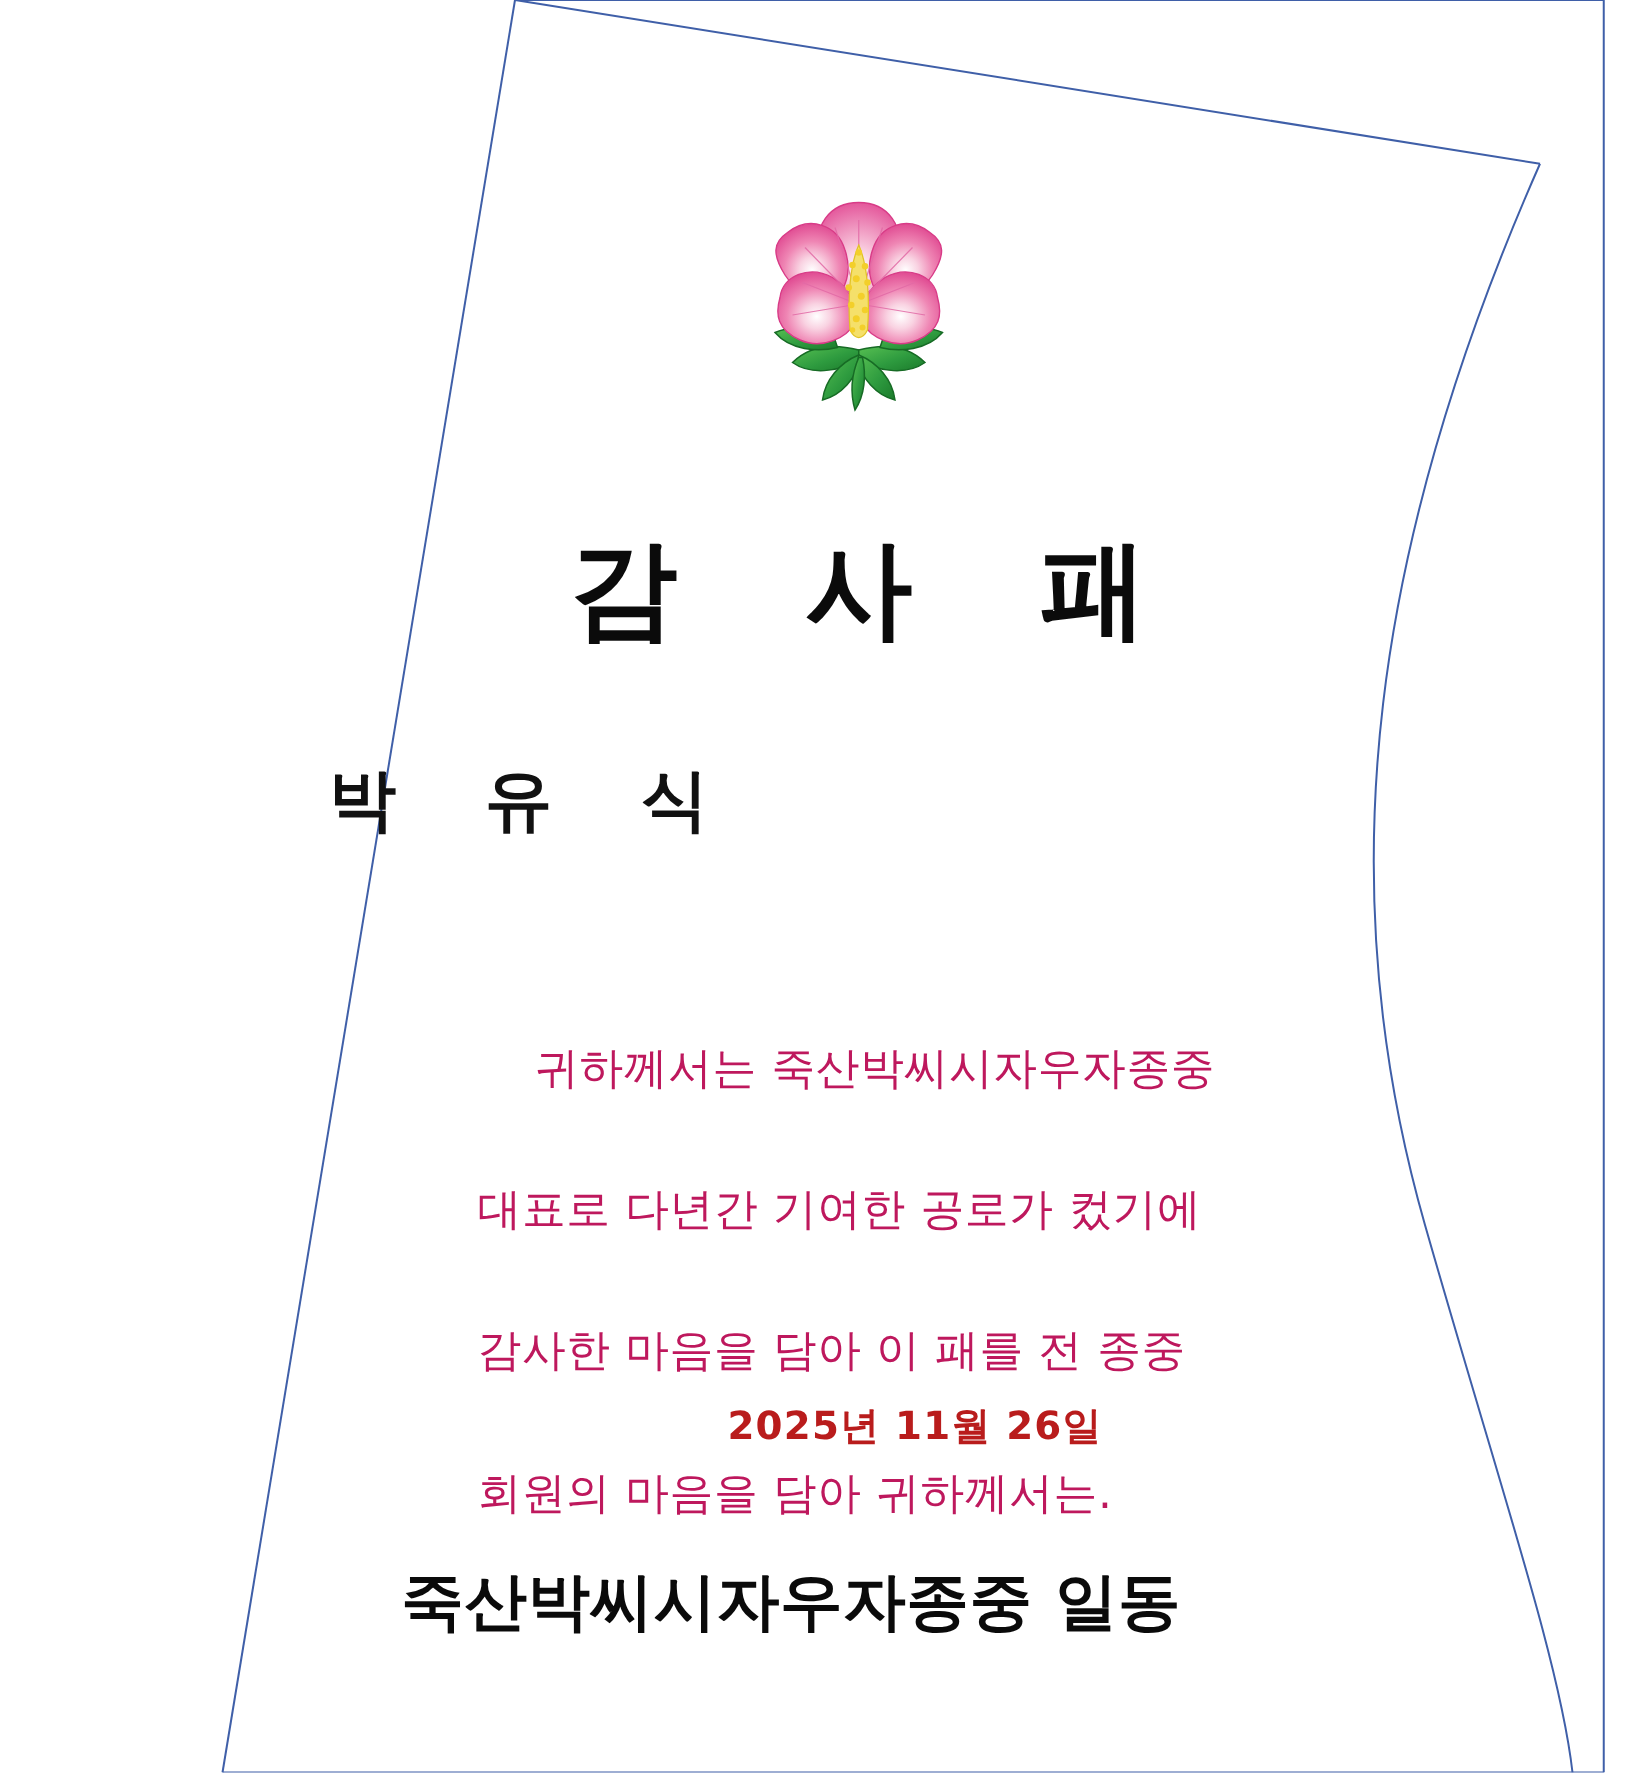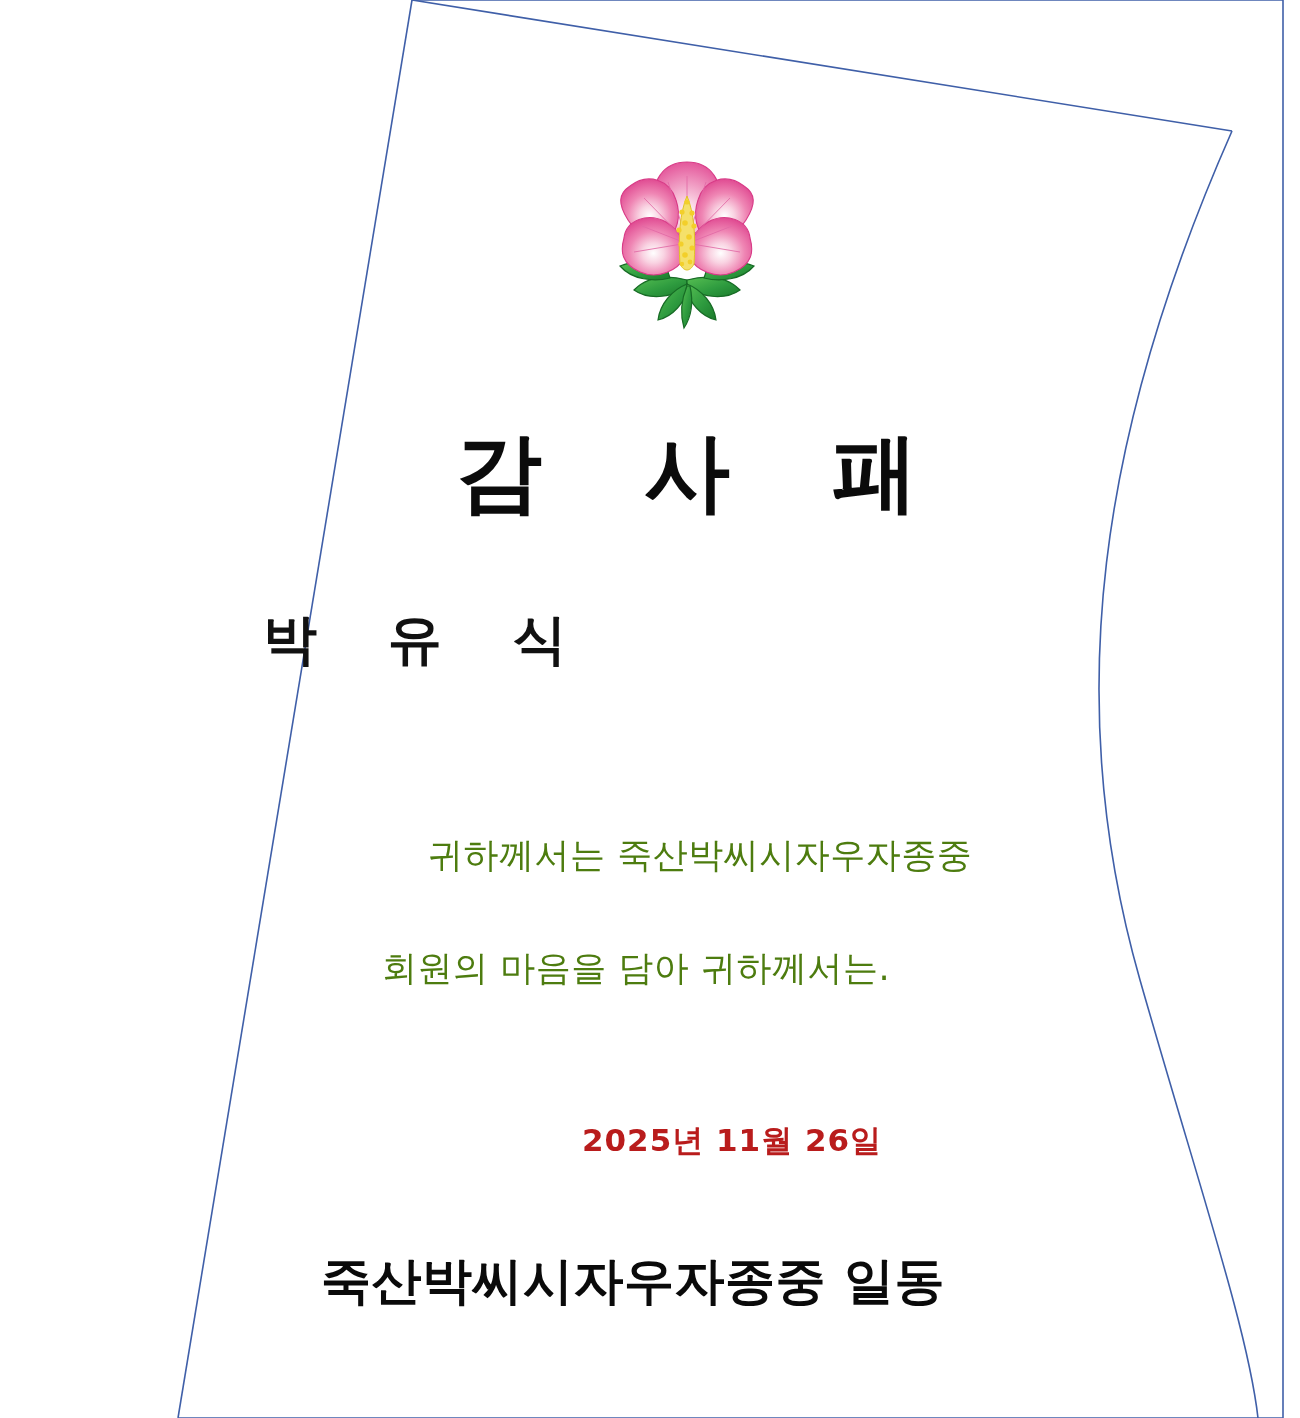--- a/index.html
+++ b/index.html
@@ -83,21 +83,21 @@
 
   
   #body-text {
     position: absolute;
     left: 345px;
     top: 770px;
     width: 700px;
     font-size: 35px;
     font-weight: 500;
     line-height: 1.62;
-    color: #4d7c0f;
+    color: #be185d;
     letter-spacing: 0.5px;
     white-space: pre-line;
   }
   #body-text .line {
     display: block;
     white-space: nowrap;
   }
   #body-text .line.first {
     text-indent: 46px;
   }
@@ -221,20 +221,22 @@
       </g>
     </svg>
   </div>
 
   <div id="award-title">감 사 패</div>
 
   <div id="recipient">박 유 식</div>
 
   <div id="body-text">
     <span class="line first">귀하께서는 죽산박씨시자우자종중</span>
+    <span class="line">대표로 다년간 기여한 공로가 컸기에</span>
+    <span class="line">감사한 마음을 담아 이 패를 전 종중</span>
     <span class="line">회원의 마음을 담아 귀하께서는.</span>
   </div>
 
   <div id="award-date">2025년   11월   26일</div>
 
   <div id="issuer">죽산박씨시자우자종중 일동</div>
 
 </div>
 
 </body></html>

